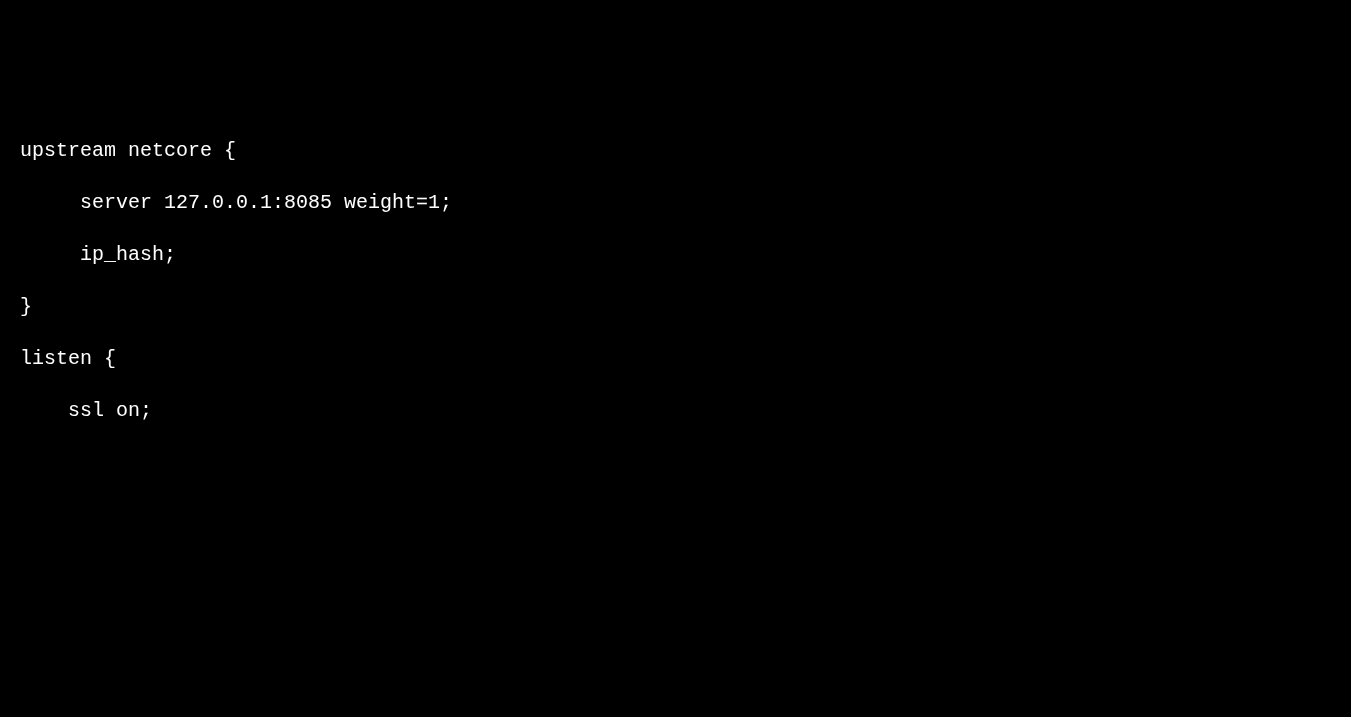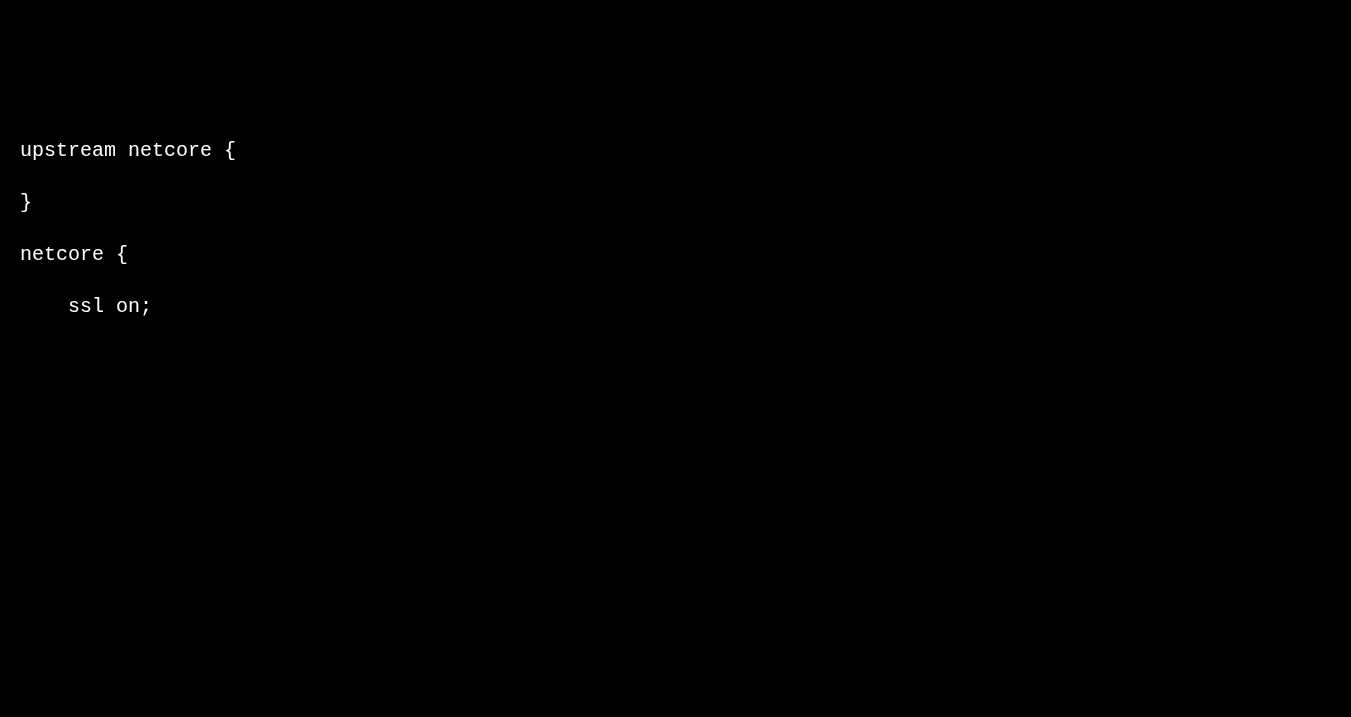--- a/index.html
+++ b/index.html
@@ -27,22 +27,24 @@
       min-height: 26px;
     }
   </style>
 </head>
 <body>
 
 
 
 <div class="terminal">
 <span class="line">upstream netcore {</span>
+<span class="line">     server 127.0.0.1:8085 weight=1;</span>
+<span class="line">     ip_hash;</span>
 <span class="line">}</span>
-<span class="line">netcore {</span>
+<span class="line">listen {</span>
 <span class="line">    ssl on;</span>
 
 
 
 
 
 
 
 
 

